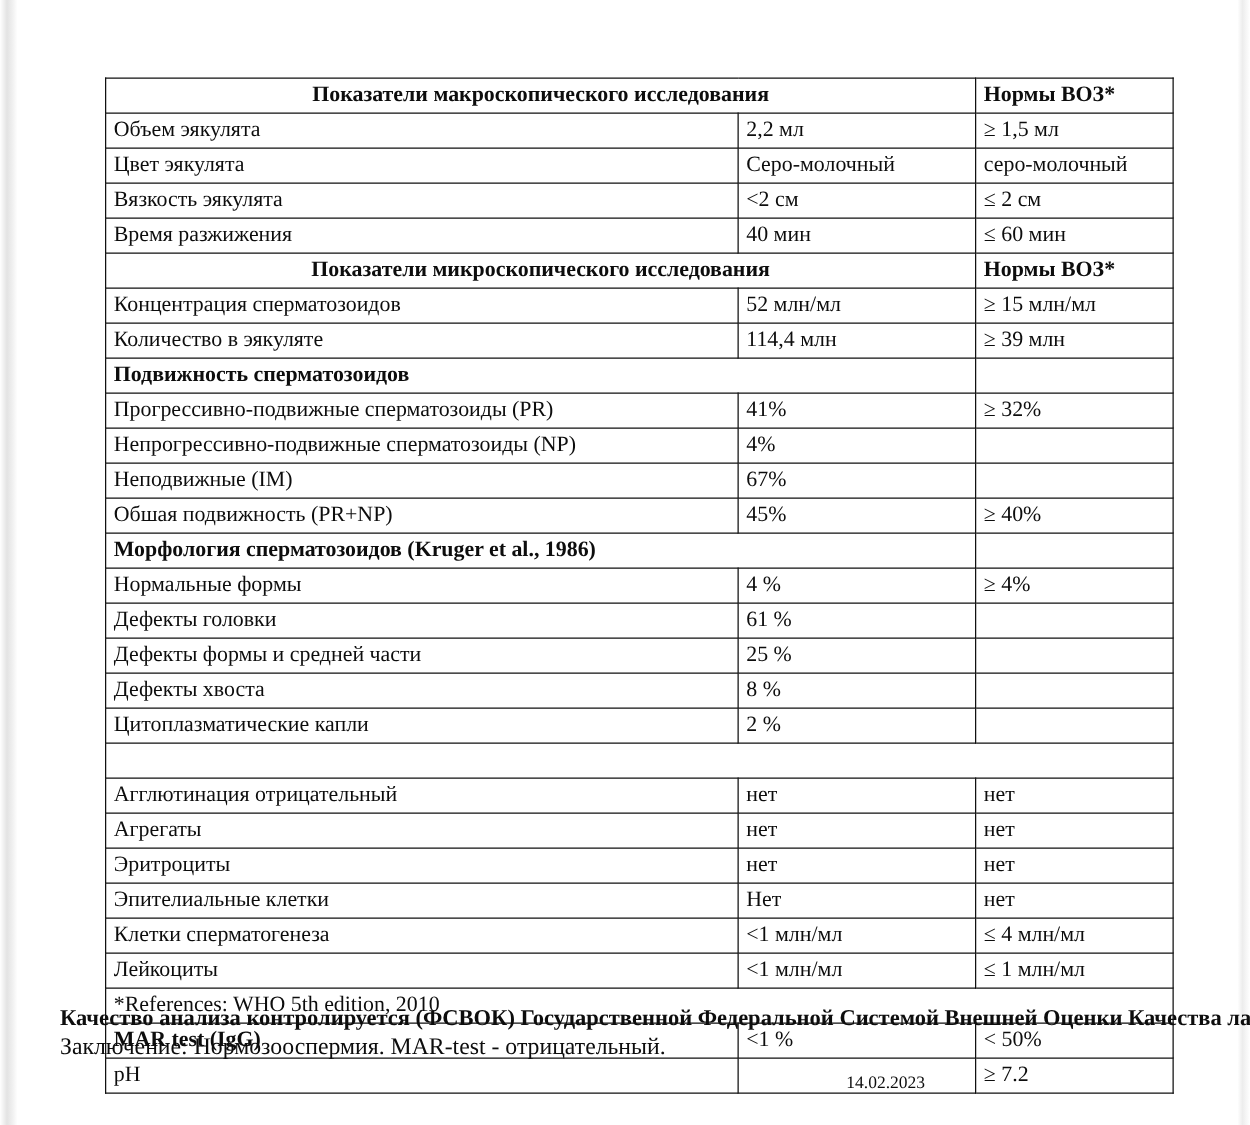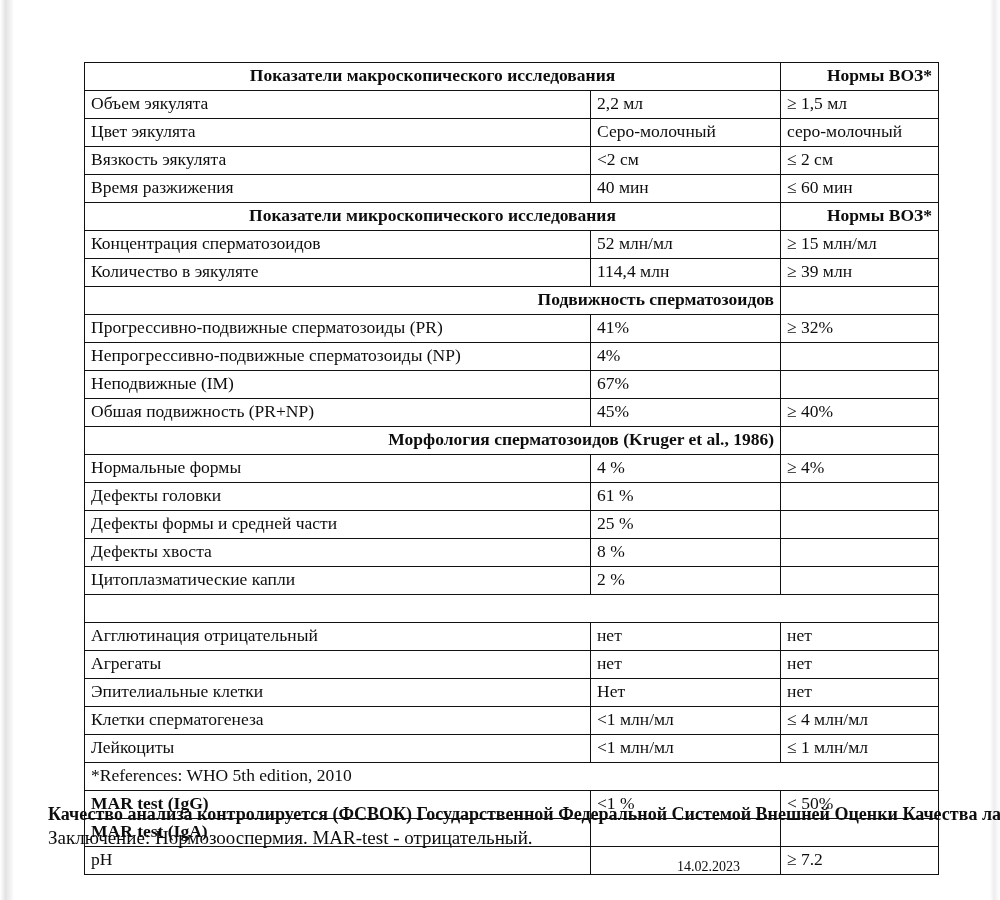--- a/index.html
+++ b/index.html
@@ -42,27 +42,27 @@
   }
   col.c-name{width:506px;}
   col.c-val{width:190px;}
   col.c-norm{width:158px;}
   .sec-head td{
     text-align:center;
     font-weight:bold;
     font-size:18px;
   }
   .sec-head td.norm-head{
-    text-align:right;
+    text-align:left;
     font-weight:bold;
   }
   .grp td{
     font-weight:bold;
     font-size:17.5px;
-    text-align:right;
+    text-align:left;
   }
   .spacer td{height:20px;}
   .full td{text-align:left;}
   .bold-cell{font-weight:bold;}
   .footnote{
     position:absolute;
     left:48px;top:790px;
     width:910px;
     font-size:18px;
     line-height:1.2;
@@ -204,20 +204,25 @@
         <td>Агглютинация отрицательный</td>
         <td>нет</td>
         <td>нет</td>
       </tr>
       <tr>
         <td>Агрегаты</td>
         <td>нет</td>
         <td>нет</td>
       </tr>
       <tr>
+        <td>Эритроциты</td>
+        <td>нет</td>
+        <td>нет</td>
+      </tr>
+      <tr>
         <td>Эпителиальные клетки</td>
         <td>Нет</td>
         <td>нет</td>
       </tr>
       <tr>
         <td>Клетки сперматогенеза</td>
         <td>&lt;1 млн/мл</td>
         <td>≤ 4 млн/мл</td>
       </tr>
       <tr>
@@ -227,25 +232,20 @@
       </tr>
 
       <tr class="full">
         <td colspan="3">*References: WHO 5th edition, 2010</td>
       </tr>
 
       <tr>
         <td class="bold-cell">MAR test (IgG)</td>
         <td>&lt;1 %</td>
         <td>&lt; 50%</td>
-      </tr>
-      <tr>
-        <td class="bold-cell">MAR test (IgA)</td>
-        <td></td>
-        <td></td>
       </tr>
       <tr>
         <td>pH</td>
         <td></td>
         <td>≥ 7.2</td>
       </tr>
 
     </tbody>
   </table>
 

